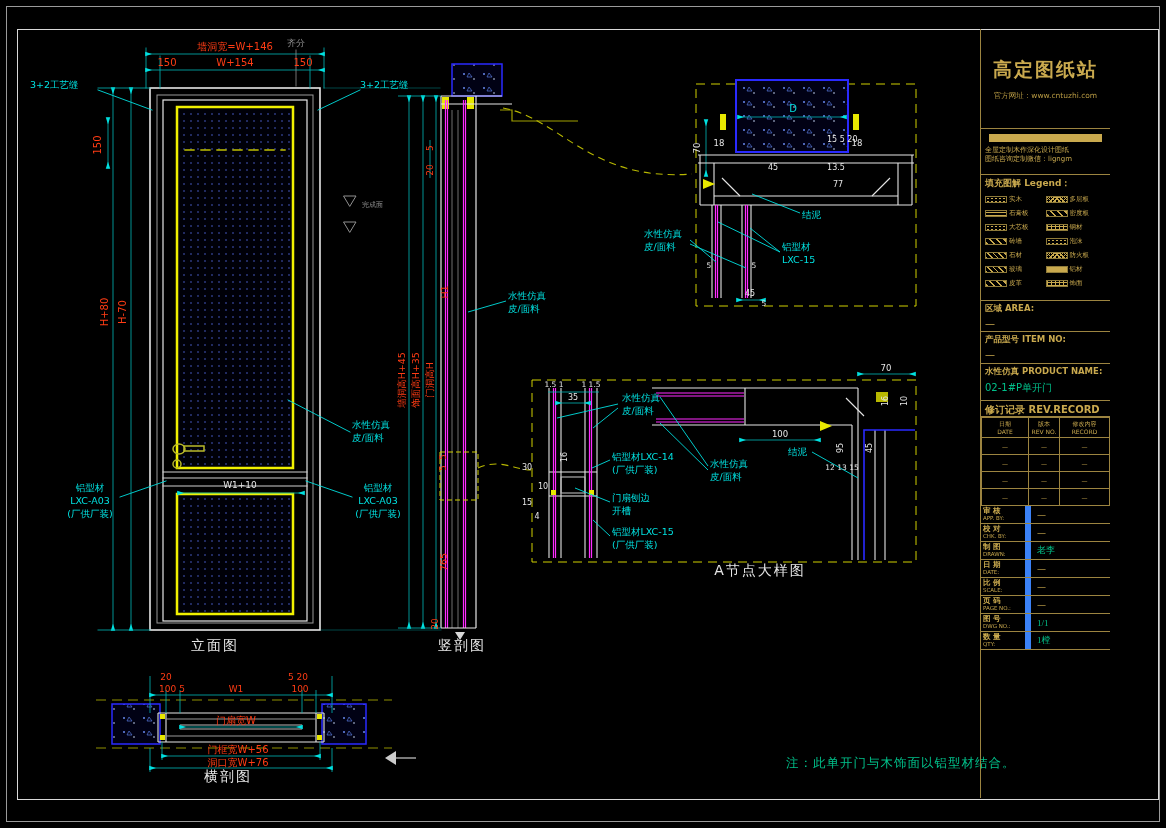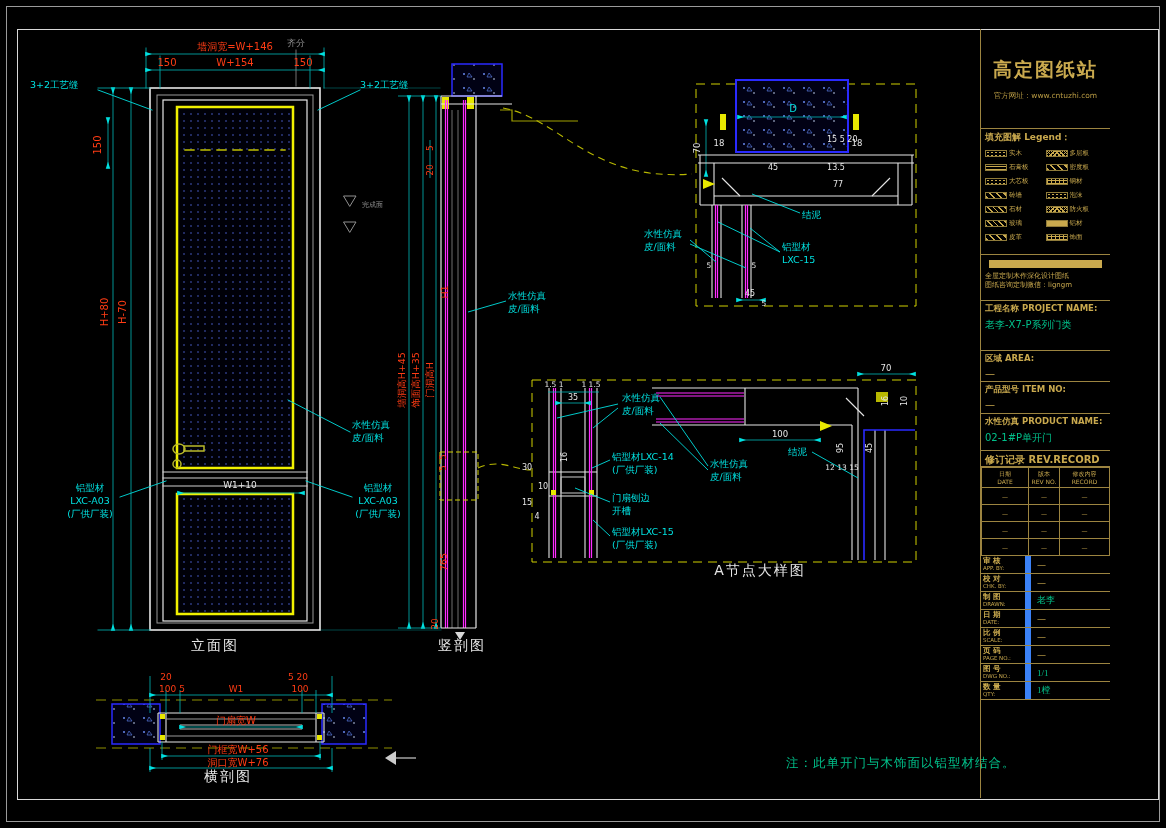--- a/index.html
+++ b/index.html
@@ -397,89 +397,85 @@
     </g>
 
     <text x="786" y="767" fill="#00c08a" font-size="12.5" letter-spacing="1">注：此单开门与木饰面以铝型材结合。</text>
   </svg>
 
   <div class="tb">
     <div class="tb-sec tb-brand">
       <div class="brand">高定图纸站</div>
       <div class="site">官方网址：www.cntuzhi.com</div>
     </div>
-    <div class="tb-sec tb-legend">
-      <div class="lt">填充图解 Legend：</div>
-      <div class="lg-grid">
-        <div class="lg-item">
-            <i class="sw sw-spk"></i>
-            <span>实木</span>
-          </div>
-        <div class="lg-item">
-            <i class="sw sw-cross"></i>
-            <span>多层板</span>
-          </div>
-        <div class="lg-item">
-            <i class="sw sw-brick"></i>
-            <span>石膏板</span>
-          </div>
-        <div class="lg-item">
-            <i class="sw sw-diagb"></i>
-            <span>密度板</span>
-          </div>
-        <div class="lg-item">
-            <i class="sw sw-spk"></i>
-            <span>大芯板</span>
-          </div>
-        <div class="lg-item">
-            <i class="sw sw-grid"></i>
-            <span>钢材</span>
-          </div>
-        <div class="lg-item">
-            <i class="sw sw-diagb"></i>
-            <span>砖墙</span>
-          </div>
-        <div class="lg-item">
-            <i class="sw sw-spk"></i>
-            <span>泡沫</span>
-          </div>
-        <div class="lg-item">
-            <i class="sw sw-diag"></i>
-            <span>石材</span>
-          </div>
-        <div class="lg-item">
-            <i class="sw sw-cross"></i>
-            <span>防火板</span>
-          </div>
-        <div class="lg-item">
-            <i class="sw sw-diag"></i>
-            <span>玻璃</span>
-          </div>
-        <div class="lg-item">
-            <i class="sw sw-solid"></i>
-            <span>铝材</span>
-          </div>
-        <div class="lg-item">
-            <i class="sw sw-diagb"></i>
-            <span>皮革</span>
-          </div>
-        <div class="lg-item">
-            <i class="sw sw-grid"></i>
-            <span>饰面</span>
-          </div>
-      </div>
-    </div>
     <div class="tb-sec tb-sub">
       <div class="bar"></div>
       <div class="s">全屋定制木作深化设计图纸</div>
       <div class="s">图纸咨询定制微信：ligngm</div>
     </div>
-    <div class="tb-sec tb-field" style="height:50px">
-      <div class="fl"><span>工程名称</span> <span>PROJECT NAME:</span></div>
-      <div class="fv green">老李-X7-P系列门类</div>
+    <div class="tb-sec tb-legend">
+      <div class="lt">填充图解 Legend：</div>
+      <div class="lg-grid">
+        <div class="lg-item">
+            <i class="sw sw-spk"></i>
+            <span>实木</span>
+          </div>
+        <div class="lg-item">
+            <i class="sw sw-cross"></i>
+            <span>多层板</span>
+          </div>
+        <div class="lg-item">
+            <i class="sw sw-brick"></i>
+            <span>石膏板</span>
+          </div>
+        <div class="lg-item">
+            <i class="sw sw-diagb"></i>
+            <span>密度板</span>
+          </div>
+        <div class="lg-item">
+            <i class="sw sw-spk"></i>
+            <span>大芯板</span>
+          </div>
+        <div class="lg-item">
+            <i class="sw sw-grid"></i>
+            <span>钢材</span>
+          </div>
+        <div class="lg-item">
+            <i class="sw sw-diagb"></i>
+            <span>砖墙</span>
+          </div>
+        <div class="lg-item">
+            <i class="sw sw-spk"></i>
+            <span>泡沫</span>
+          </div>
+        <div class="lg-item">
+            <i class="sw sw-diag"></i>
+            <span>石材</span>
+          </div>
+        <div class="lg-item">
+            <i class="sw sw-cross"></i>
+            <span>防火板</span>
+          </div>
+        <div class="lg-item">
+            <i class="sw sw-diag"></i>
+            <span>玻璃</span>
+          </div>
+        <div class="lg-item">
+            <i class="sw sw-solid"></i>
+            <span>铝材</span>
+          </div>
+        <div class="lg-item">
+            <i class="sw sw-diagb"></i>
+            <span>皮革</span>
+          </div>
+        <div class="lg-item">
+            <i class="sw sw-grid"></i>
+            <span>饰面</span>
+          </div>
+      </div>
     </div>
     <div class="tb-sec tb-field" style="height:31px">
       <div class="fl"><span>区域</span> <span>AREA:</span></div>
       <div class="fv">—</div>
     </div>
     <div class="tb-sec tb-field" style="height:32px">
       <div class="fl"><span>产品型号</span> <span>ITEM NO:</span></div>
       <div class="fv">—</div>
     </div>
     <div class="tb-sec tb-field" style="height:37px">

